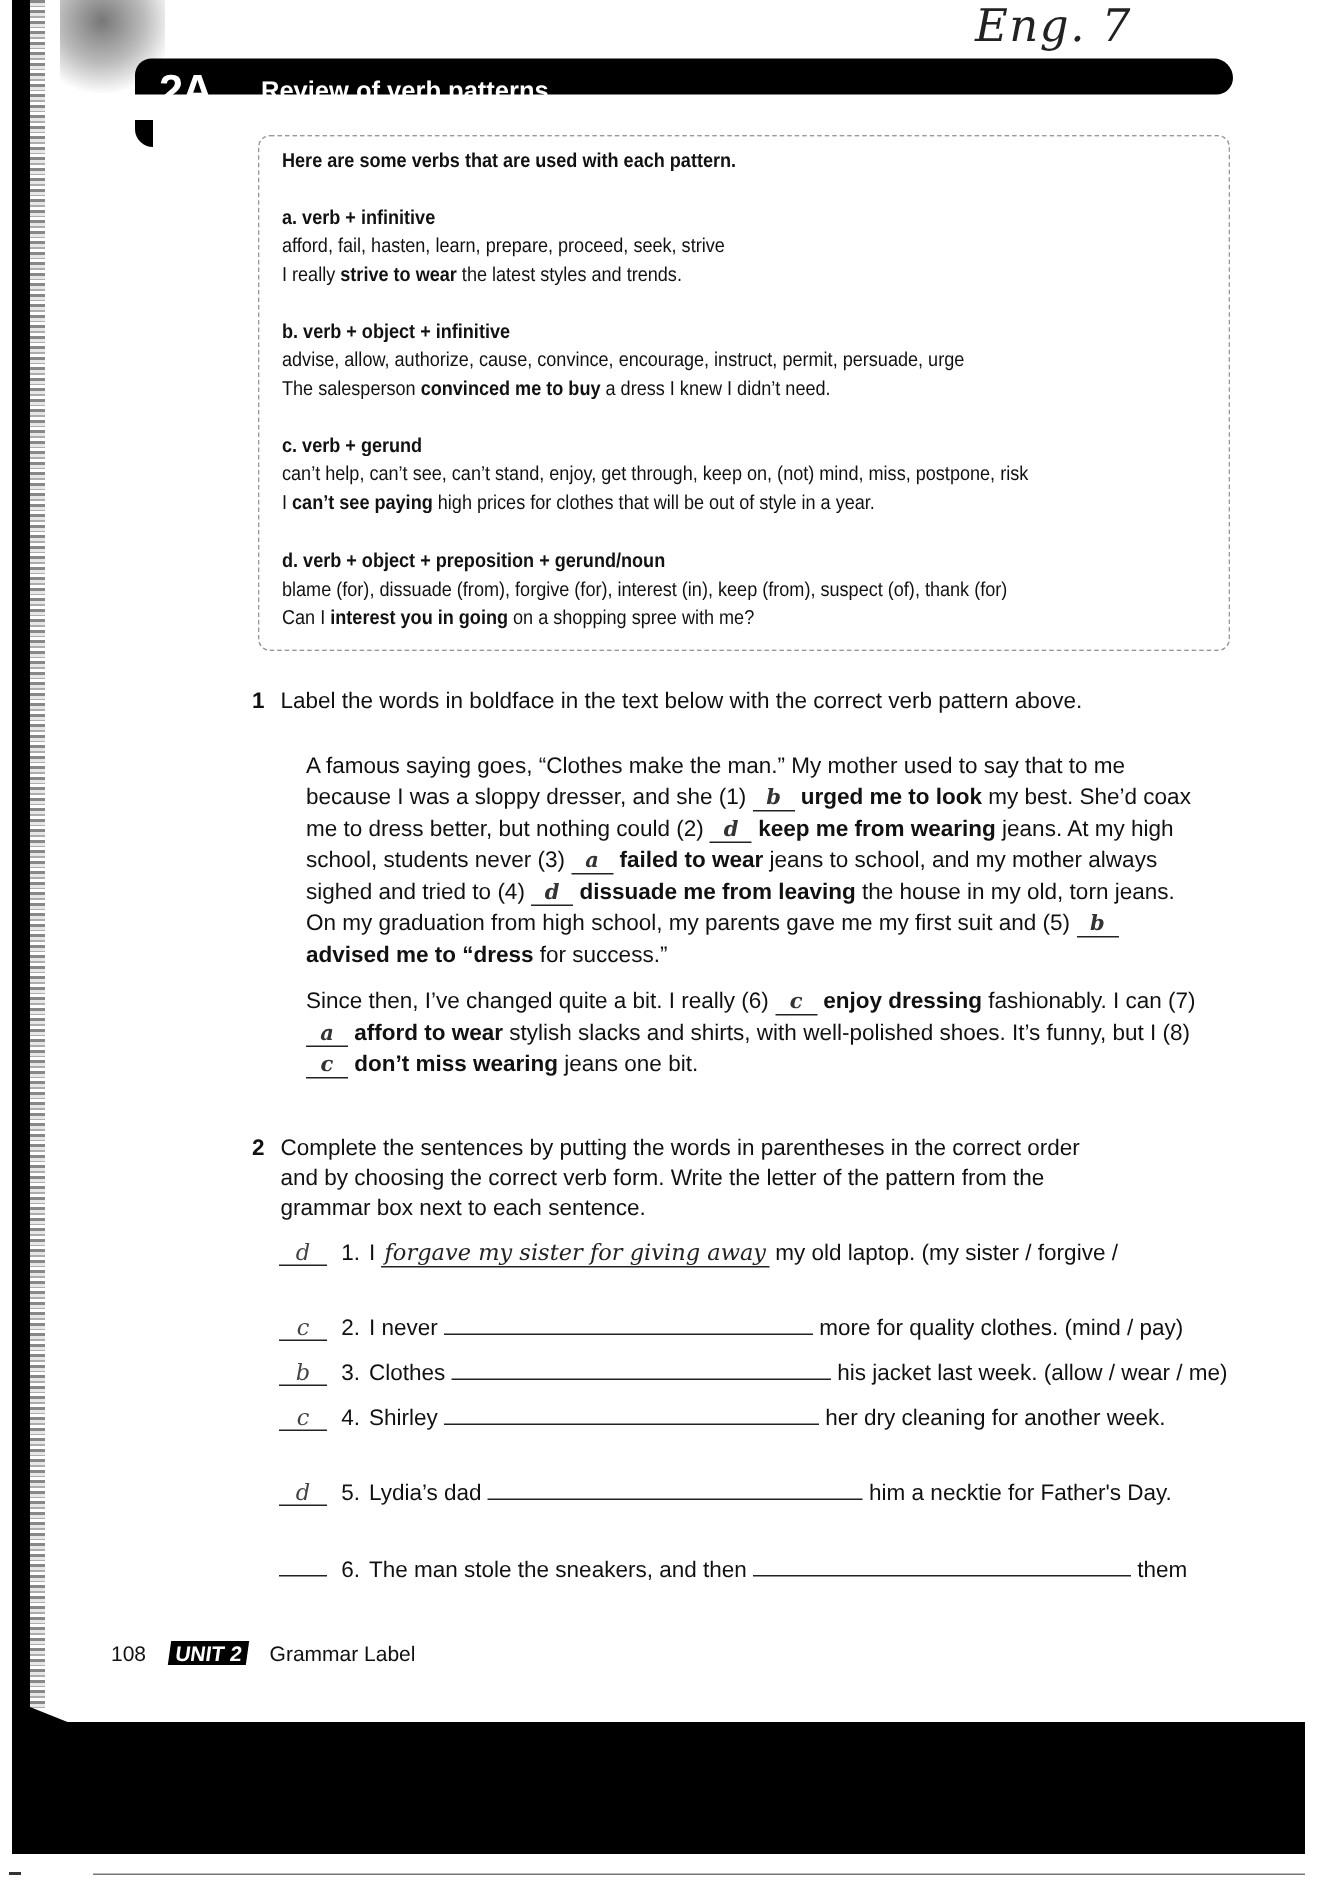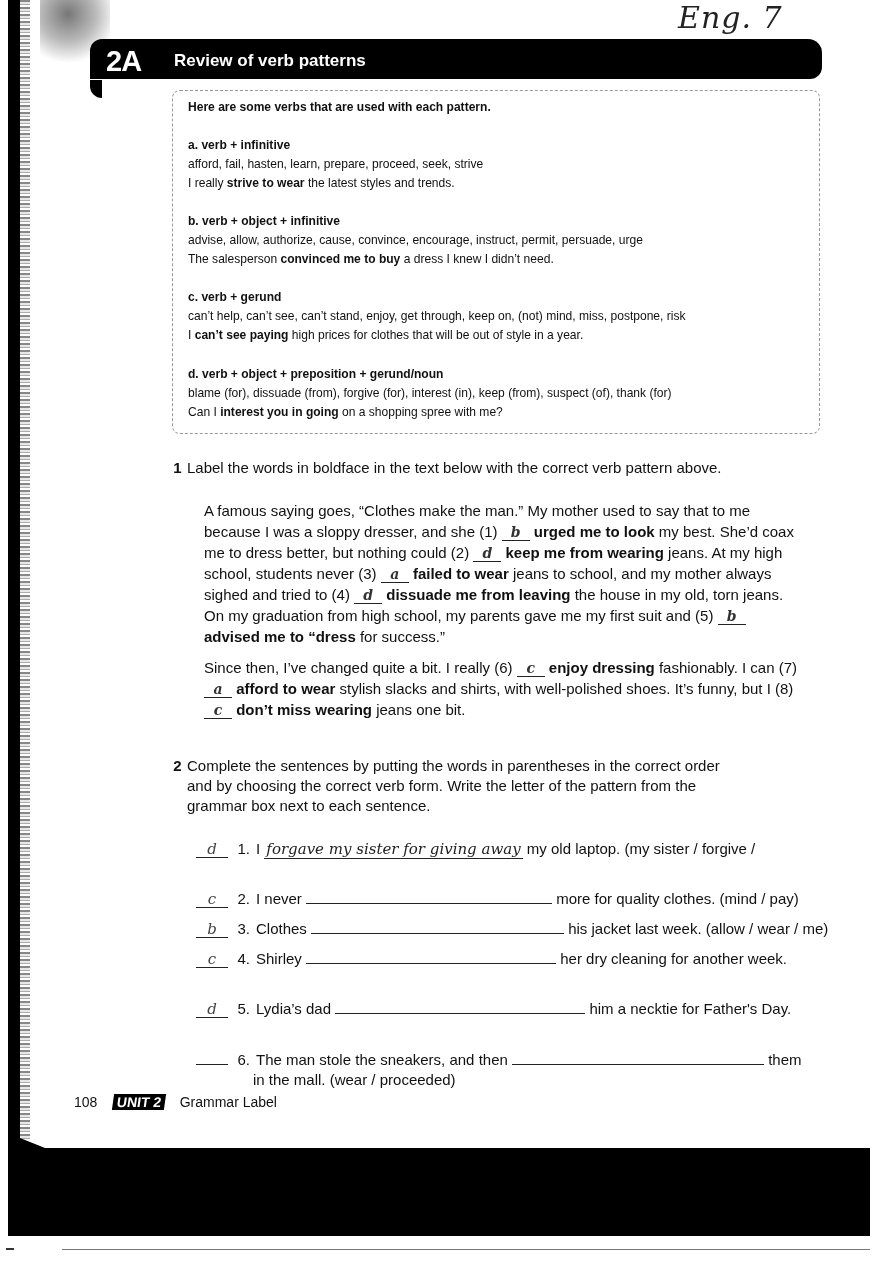--- a/index.html
+++ b/index.html
@@ -15,24 +15,24 @@
     position: absolute; left: 20px; top: 0; width: 10px; height: 1140px;
     background: repeating-linear-gradient(180deg, #555 0 2px, #ddd 2px 4px, #888 4px 5px, #fff 5px 7px);
     opacity: 0.7;
   }
   .corner-smudge {
     position: absolute; left: 40px; top: 0; width: 70px; height: 70px;
     background: radial-gradient(circle at 40% 20%, #777 0, #bbb 40%, rgba(255,255,255,0) 70%);
   }
   .handwritten-top {
     position: absolute; left: 650px; top: 0px; font-family: "DejaVu Serif", serif;
-    font-style: italic; font-size: 30px; color: #222; letter-spacing: 1px; margin-left: 28px;
+    font-style: italic; font-size: 30px; color: #222; letter-spacing: 1px;
   }
   .header-bar {
-    position: absolute; left: 90px; top: 39px; width: 732px; height: 40px;
+    position: absolute; left: 90px; top: 39px; width: 732px; height: 24px;
     background: #000; border-radius: 12px 14px 12px 0;
   }
   .header-bar .code {
     position: absolute; left: 16px; top: 6px; font-size: 29px; font-weight: bold; color: #fff;
     letter-spacing: -1px;
   }
   .header-bar .title {
     position: absolute; left: 84px; top: 12px; font-size: 17px; font-weight: bold; color: #fff;
   }
   .header-tail {
@@ -42,29 +42,29 @@
   .grammar-box {
     position: absolute; left: 172px; top: 90px; width: 648px; height: 344px;
     border: 1.5px dashed #999; border-radius: 8px; box-sizing: border-box;
   }
   .gb-text {
     position: absolute; left: 188px; font-size: 13.4px; line-height: 19px;
     font-family: "Liberation Sans", sans-serif; transform: scaleX(0.9); transform-origin: left top;
     white-space: nowrap;
   }
   .bold { font-weight: bold; }
-  .ex-head { position: absolute; left: 168px; font-size: 15px; line-height: 20px; white-space: nowrap; text-align: center; }
+  .ex-head { position: absolute; left: 168px; font-size: 15px; line-height: 20px; white-space: nowrap; }
   .ex-head .num { font-weight: bold; display: inline-block; width: 19px; }
   .para { position: absolute; left: 204px; font-size: 15px; line-height: 21px; width: 600px; }
   .blank {
     display: inline-block; border-bottom: 1px solid #222; min-width: 28px; height: 15px;
     text-align: center; font-family: "DejaVu Serif", serif; font-style: italic; font-weight: bold;
     color: #333; line-height: 15px; vertical-align: baseline; font-size: 14px;
   }
-  .item { position: absolute; left: 196px; font-size: 15px; line-height: 20px; white-space: nowrap; margin-top: 14px; }
+  .item { position: absolute; left: 186px; font-size: 15px; line-height: 20px; white-space: nowrap; }
   .item .letter {
     display: inline-block; width: 32px; border-bottom: 1px solid #222; text-align: center;
     font-family: "DejaVu Serif", serif; font-style: italic; color: #444; height: 16px; line-height: 16px;
   }
   .item .n { display: inline-block; width: 22px; text-align: right; margin-right: 6px; }
   .item .line {
     display: inline-block; width: 246px; border-bottom: 1px solid #222; height: 14px; vertical-align: baseline;
   }
   .item .hand {
     font-family: "DejaVu Serif", serif; font-style: italic; border-bottom: 1px solid #222; color: #222;
@@ -154,21 +154,20 @@
 <div class="item" style="top:935px">
   <span class="letter">c</span><span class="n">4.</span><span>Shirley </span><span class="line" style="width:250px"></span><span> her dry cleaning for another week.</span>
 </div>
 
 <div class="item" style="top:985px">
   <span class="letter">d</span><span class="n">5.</span><span>Lydia’s dad </span><span class="line" style="width:250px"></span><span> him a necktie for Father's Day.</span>
 </div>
 
 <div class="item" style="top:1034px">
   <span class="letter"></span><span class="n">6.</span><span>The man stole the sneakers, and then </span><span class="line" style="width:252px"></span><span> them</span>
-  <span class="sub">in the mall. (wear / proceeded)</span>
 </div>
 
 <div class="footer">
   <span>108</span><span class="unit">UNIT 2</span><span>Grammar Label</span>
 </div>
 
 <div class="bottom-black-slope"></div>
 <div class="bottom-black"></div>
 <div class="bottom-dash"></div>
 <div class="bottom-rule"></div>

